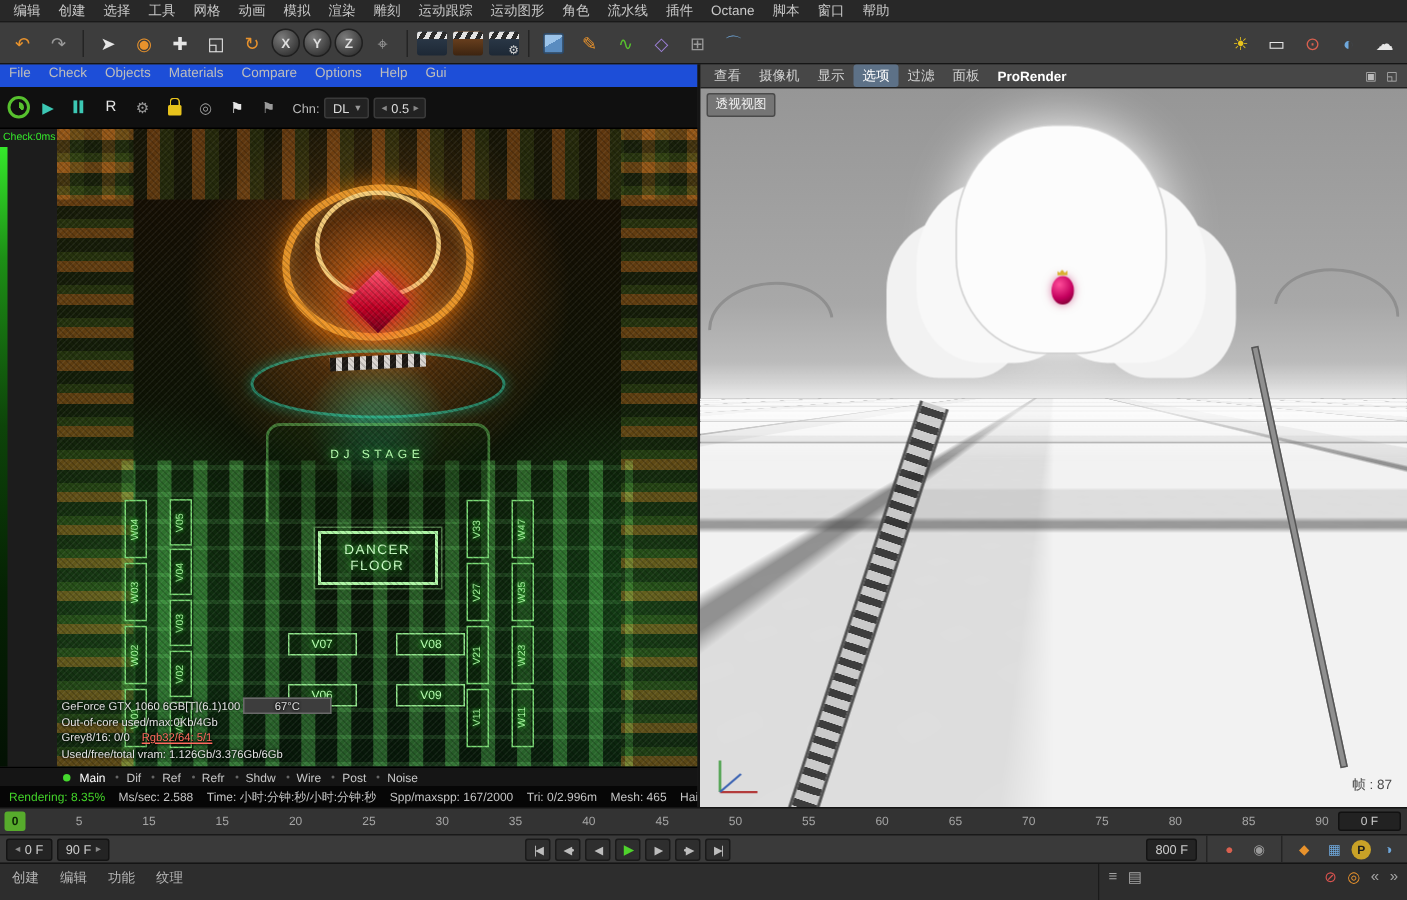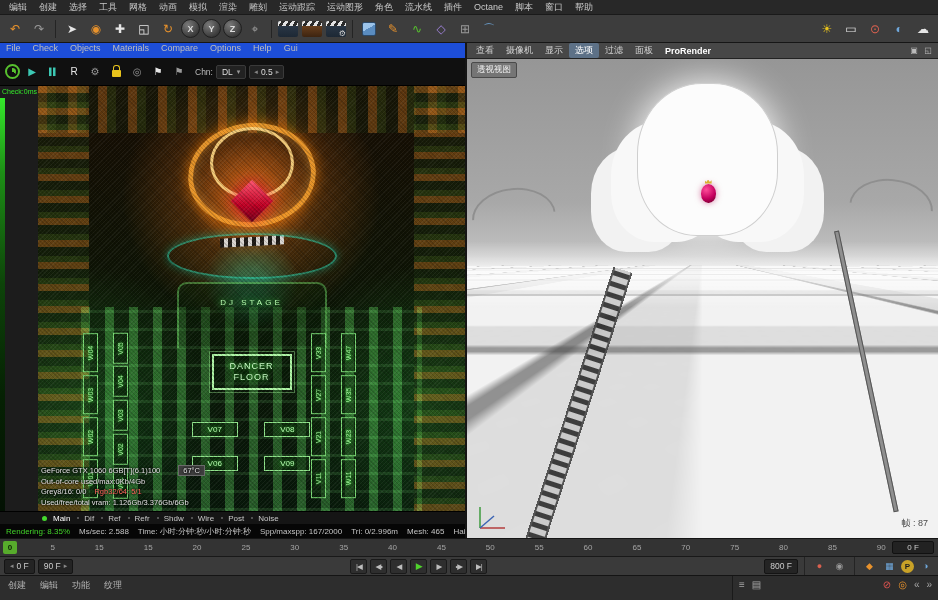--- a/index.html
+++ b/index.html
@@ -77,22 +77,22 @@
 .stage-panel{position:absolute;left:50%;top:46%;transform:translateX(-50%);width:150px;height:66px;border:2px solid rgba(120,230,110,.45);border-bottom:none;border-radius:10px 10px 0 0;background:linear-gradient(rgba(10,35,8,.55),rgba(8,25,6,.2));display:flex;justify-content:center;}
 .djtext{margin-top:14px;color:#b8ffb0;font-size:8px;letter-spacing:3px;text-shadow:0 0 6px #4f4;}
 .dfloor{position:absolute;left:50%;top:63%;transform:translateX(-50%);width:80px;padding:5px 3px;border:2px solid #aef5a5;outline:1px solid rgba(170,255,160,.4);outline-offset:2px;background:rgba(8,30,8,.4);color:#ccffc8;font-size:9px;line-height:1.25;letter-spacing:1px;text-align:center;text-shadow:0 0 5px #4f4;}
 .cell{position:absolute;width:46px;height:15px;border:1px solid #8fe48a;background:rgba(15,45,12,.55);color:#b9ffb2;font-size:8px;display:flex;align-items:center;justify-content:center;text-shadow:0 0 4px #3f3;}
 .cell.c1{left:36%;top:79%}.cell.c2{left:53%;top:79%}.cell.c3{left:36%;top:87%}.cell.c4{left:53%;top:87%}
 .vcol{position:absolute;top:58%;bottom:3%;width:15px;display:flex;flex-direction:column;gap:3px;}
 .vcol .vlab{flex:1;border:1px solid #79d974;background:rgba(12,40,10,.5);color:#a8f7a0;font-size:7px;display:flex;align-items:center;justify-content:center;writing-mode:vertical-rl;transform:rotate(180deg);text-shadow:0 0 3px #3f3;}
 .vcol.wl{left:10.5%}.vcol.vl{left:17.5%}.vcol.vr{left:64%}.vcol.wr{left:71%}
 .grain{position:absolute;inset:0;background:repeating-linear-gradient(45deg, rgba(0,0,0,.16) 0 1px, transparent 1px 3px),repeating-linear-gradient(-45deg, rgba(255,255,255,.05) 0 1px, transparent 1px 3px);pointer-events:none;}
 .gpu-stats{position:absolute;left:3px;bottom:3px;font-size:7.5px;color:#e2e2e2;line-height:1.4;text-shadow:0 0 2px #000,0 0 2px #000;}
-.gpu-stats .temp{background:#3d3d3d;border:1px solid #6a6a6a;padding:0 4px;margin-left:18px;text-align:right;}
-.gpu-stats .v-red{margin-left:8px;color:#ff6a5e;}
+.gpu-stats .temp{background:#3d3d3d;border:1px solid #6a6a6a;padding:0 20px;margin-left:2px;text-align:right;}
+.gpu-stats .v-red{margin-left:8px;color:#ff6a5e;text-decoration:underline;}
 
 .lv-passes{height:13px;background:#151515;border-top:1px solid #000;color:#c8c8c8;font-size:8px;display:flex;align-items:center;padding-left:42px;}
 .pass-dot{width:5px;height:5px;border-radius:50%;background:#45d82e;margin-right:5px;}
 .lv-passes .pass{padding:0 1px;}
 .lv-passes .pass+.pass::before{content:"";display:inline-block;width:2px;height:2px;border-radius:50%;background:#666;margin:1px 5px;vertical-align:middle;}
 .lv-passes .active{color:#fff;}
 .lv-status{height:14px;background:#060606;display:flex;align-items:center;gap:9px;padding:0 6px;font-size:8px;color:#c4c4c4;white-space:nowrap;overflow:hidden;}
 .st-ren{color:#43d32a;}
 
 

